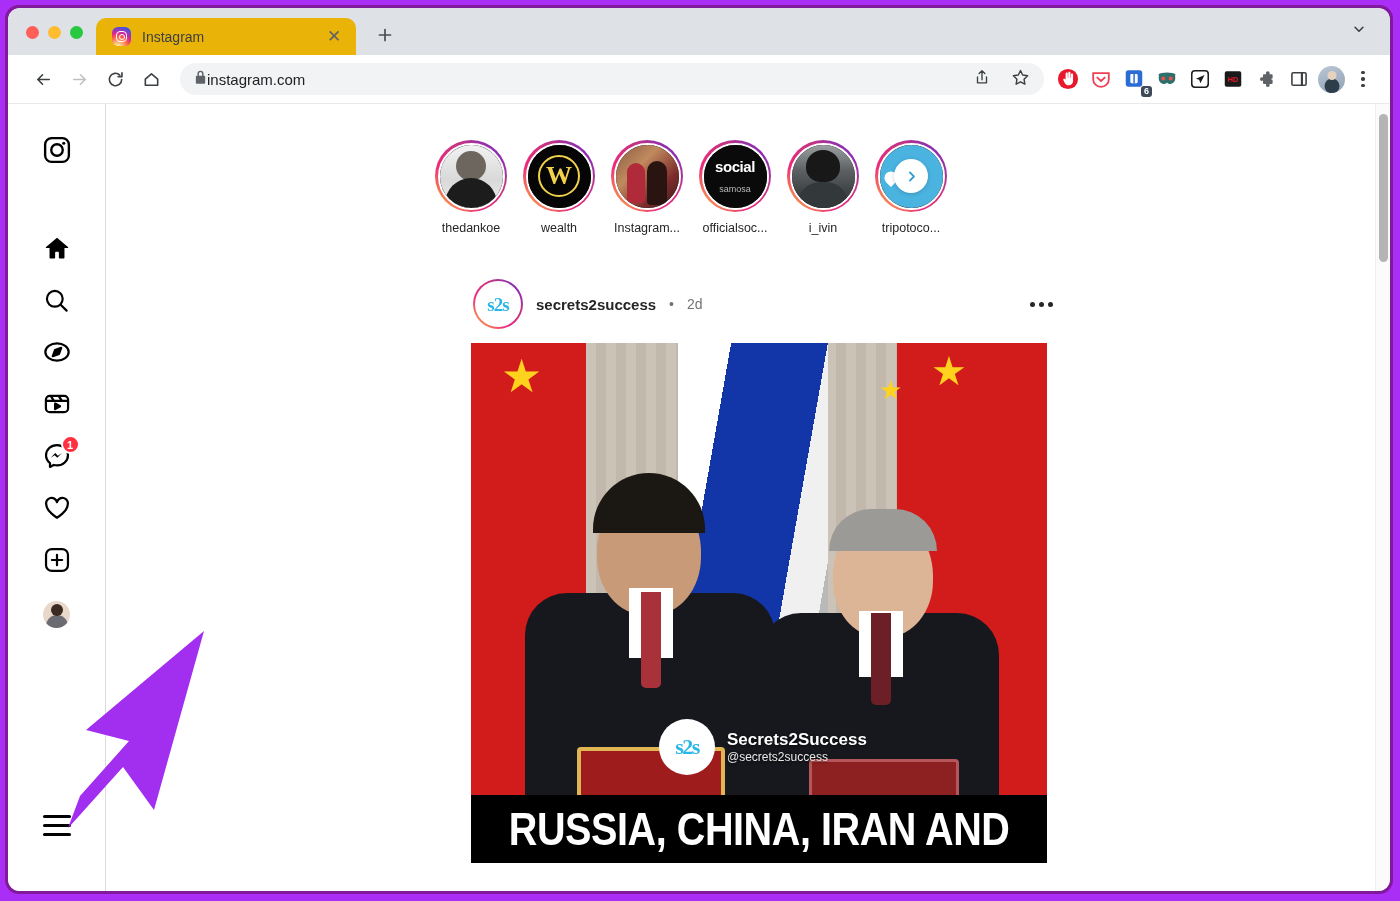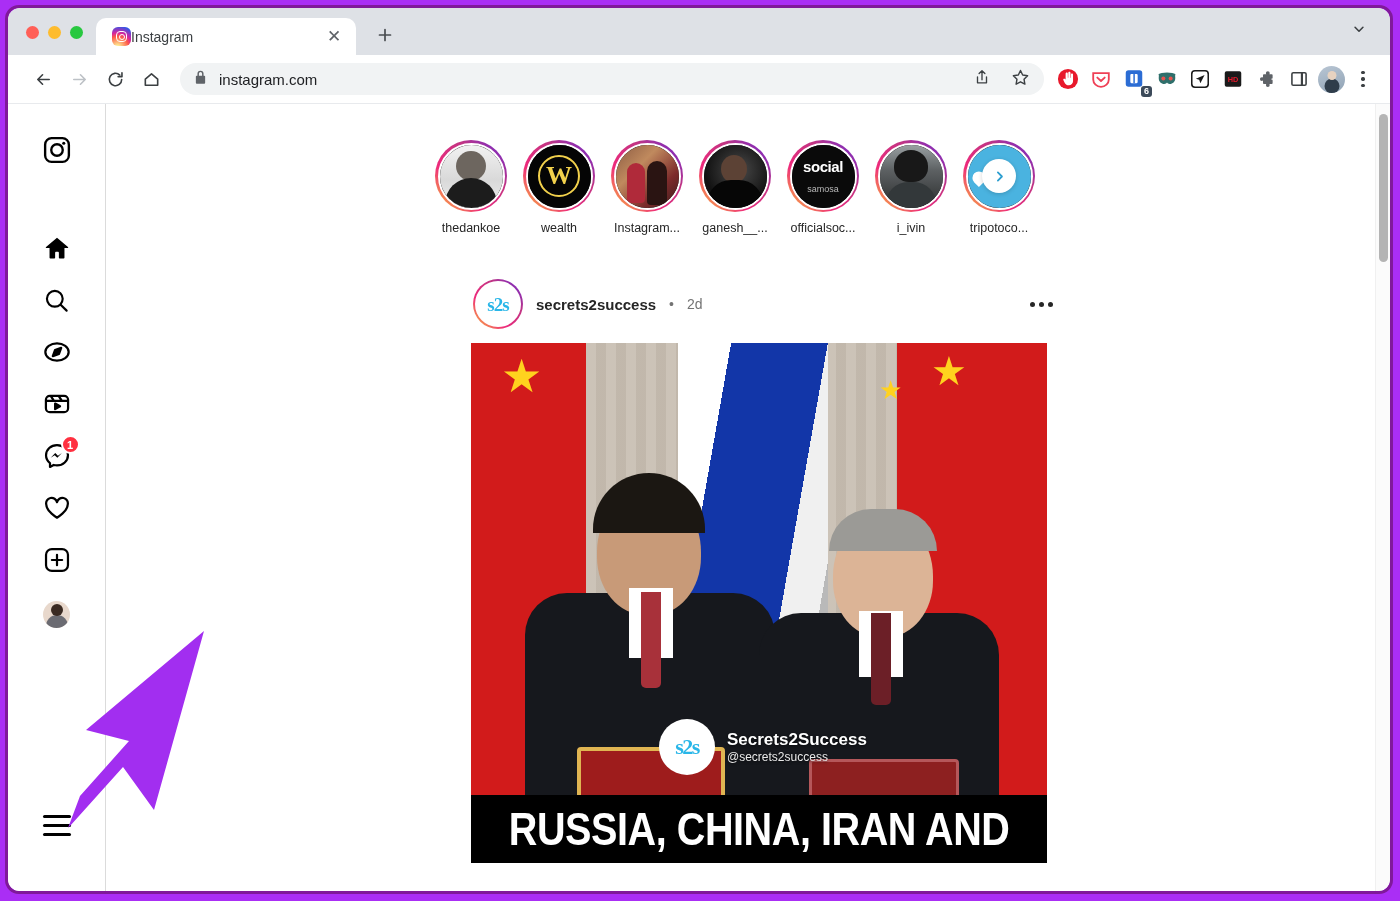--- a/index.html
+++ b/index.html
@@ -27,23 +27,23 @@
   }
   
   .tabstrip {
     height: 47px; background: #dee1e6; position: relative;
     display: flex; align-items: flex-end; flex: 0 0 auto;
   }
   .traffic { display:flex; gap:9px; padding:0 13px 16px 18px; }
   .dot { width:13px; height:13px; border-radius:50%; }
   .dot.r{background:#ff5f57;} .dot.y{background:#febc2e;} .dot.g{background:#28c840;}
   .tab {
-    height: 37px; min-width: 260px; background:#ffffff;
+    height: 37px; min-width: 260px; background:#eab308;
     border-radius: 10px 10px 0 0; display:flex; align-items:center;
-    padding: 0 10px 0 16px; position:relative;
+    padding: 0 10px 0 16px; gap:11px; position:relative;
   }
   .tab-fav {
     width:19px;height:19px;border-radius:6px;flex:0 0 auto;
     background: radial-gradient(circle at 30% 107%, #fdf497 0%, #fdf497 5%, #fd5949 45%, #d6249f 60%, #285AEB 90%);
     display:flex;align-items:center;justify-content:center;
   }
   .tab-fav i {
     width:11px;height:11px;border:1.6px solid #fff;border-radius:4px;position:relative;
   }
   .tab-fav i::before{
@@ -61,21 +61,21 @@
   .toolbar {
     height: 49px; background:#fff; display:flex; align-items:center;
     padding: 0 14px 0 18px; gap: 2px; flex:0 0 auto;
     border-bottom: 1px solid #e8eaed;
   }
   .navbtn { width:34px;height:34px;display:flex;align-items:center;justify-content:center;
     color:#3c4043; flex:0 0 auto; }
   .navbtn.dim { color:#bdc1c6; }
   .omnibox {
     flex:1 1 auto; height:32px; background:#f1f3f4; border-radius:16px;
-    display:flex; align-items:center; padding:0 14px; gap:12px; margin:0 8px 0 10px;
+    display:flex; align-items:center; padding:0 14px; gap:0; margin:0 8px 0 10px;
     min-width: 0;
   }
   .omnibox .url { font-size:15px; color:#202124; white-space:nowrap; }
   .omni-actions { display:flex; align-items:center; gap:6px; margin-left:auto; }
   .extbar { display:flex;align-items:center;gap:5px; flex:0 0 auto; }
   .ext { width:28px;height:28px;display:flex;align-items:center;justify-content:center;
     position:relative; }
   .ext-badge{
     position:absolute;right:-4px;bottom:-4px;background:#3c4a5a;color:#fff;
     font-size:9px;border-radius:3px;padding:1px 3px;line-height:1;font-weight:700;
@@ -484,28 +484,20 @@
 
             <div class="story">
               <div class="story-ring">
                 <div class="story-inner">
                     <div class="art a-insta"></div>
                   </div>
               </div>
               <div class="story-name">Instagram...</div>
             </div>
 
-            <div class="story">
-              <div class="story-ring">
-                <div class="story-inner">
-                    <div class="art a-ganesh"></div>
-                  </div>
-              </div>
-              <div class="story-name">ganesh__...</div>
-            </div>
 
             <div class="story">
               <div class="story-ring">
                 <div class="story-inner">
                     <div class="art a-social">
                       <b>social</b>
                       <i>samosa</i>
                     </div>
                   </div>
               </div>

